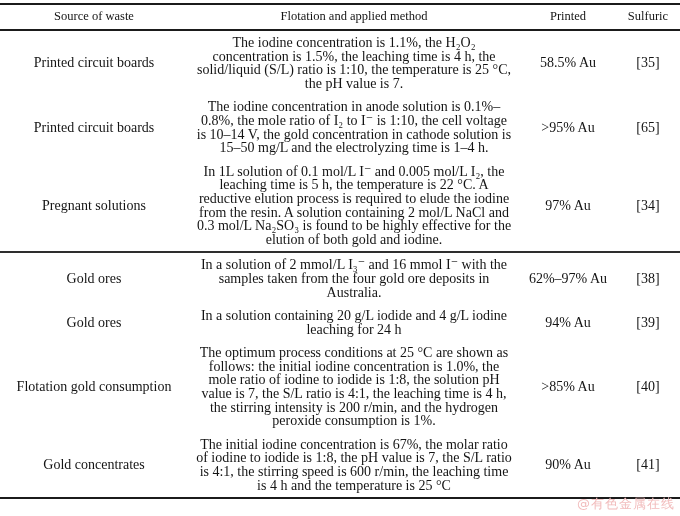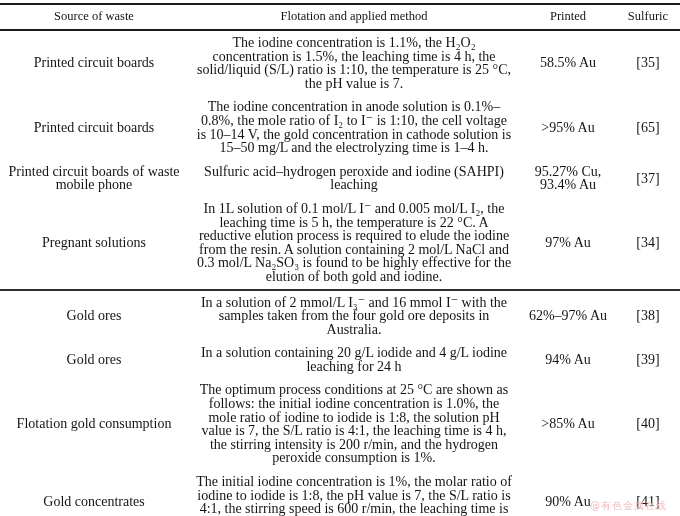--- a/index.html
+++ b/index.html
@@ -42,23 +42,23 @@
     line-height: 13.6px;
     text-align: center;
     vertical-align: middle;
     padding: 5px 4px;
   }
   tbody.section-top { border-bottom: 2px solid #2e2e2e; }
   td.cell-conditions { padding-left: 8px; padding-right: 8px; }
   td.cell-recovery, td.cell-reference { padding-left: 2px; padding-right: 2px; }
   .watermark {
     position: absolute;
-    right: 13px;
+    right: 5px;
     bottom: 3px;
-    font-size: 10px;
+    font-size: 13px;
     letter-spacing: 1px;
     font-family: "DejaVu Sans", sans-serif;
     pointer-events: none;
     white-space: nowrap;
   }
 </style>
 </head>
 <body>
 
 <div class="page">
@@ -84,26 +84,20 @@
         <td class="cell-recovery">58.5% Au</td>
         <td class="cell-reference">[35]</td>
       </tr>
       <tr>
         <td class="cell-source">Printed circuit boards</td>
         <td class="cell-conditions">The iodine concentration in anode solution is 0.1%–0.8%, the mole ratio of I₂ to I⁻ is 1:10, the cell voltage is 10–14 V, the gold concentration in cathode solution is 15–50 mg/L and the electrolyzing time is 1–4 h.</td>
         <td class="cell-recovery">&gt;95% Au</td>
         <td class="cell-reference">[65]</td>
       </tr>
       <tr>
-        <td class="cell-source">Printed circuit boards of waste mobile phone</td>
-        <td class="cell-conditions">Sulfuric acid–hydrogen peroxide and iodine (SAHPI) leaching</td>
-        <td class="cell-recovery">95.27% Cu, 93.4% Au</td>
-        <td class="cell-reference">[37]</td>
-      </tr>
-      <tr>
         <td class="cell-source">Pregnant solutions</td>
         <td class="cell-conditions">In 1L solution of 0.1 mol/L I⁻ and 0.005 mol/L I₂, the leaching time is 5 h, the temperature is 22 °C. A reductive elution process is required to elude the iodine from the resin. A solution containing 2 mol/L NaCl and 0.3 mol/L Na₂SO₃ is found to be highly effective for the elution of both gold and iodine.</td>
         <td class="cell-recovery">97% Au</td>
         <td class="cell-reference">[34]</td>
       </tr>
     </tbody>
     <tbody>
       <tr>
         <td class="cell-source">Gold ores</td>
         <td class="cell-conditions">In a solution of 2 mmol/L I₃⁻ and 16 mmol I⁻ with the samples taken from the four gold ore deposits in Australia.</td>
@@ -117,20 +111,20 @@
         <td class="cell-reference">[39]</td>
       </tr>
       <tr>
         <td class="cell-source">Flotation gold consumption</td>
         <td class="cell-conditions">The optimum process conditions at 25 °C are shown as follows: the initial iodine concentration is 1.0%, the mole ratio of iodine to iodide is 1:8, the solution pH value is 7, the S/L ratio is 4:1, the leaching time is 4 h, the stirring intensity is 200 r/min, and the hydrogen peroxide consumption is 1%.</td>
         <td class="cell-recovery">&gt;85% Au</td>
         <td class="cell-reference">[40]</td>
       </tr>
       <tr>
         <td class="cell-source">Gold concentrates</td>
-        <td class="cell-conditions">The initial iodine concentration is 1%, the molar ratio of iodine to iodide is 1:8, the pH value is 7, the S/L ratio is 4:1, the stirring speed is 600 r/min, the leaching time is 4 h and the temperature is 25 °C</td>
+        <td class="cell-conditions">The initial iodine concentration is 67%, the molar ratio of iodine to iodide is 1:8, the pH value is 7, the S/L ratio is 4:1, the stirring speed is 600 r/min, the leaching time is 4 h and the temperature is 25 °C</td>
         <td class="cell-recovery">90% Au</td>
         <td class="cell-reference">[41]</td>
       </tr>
     </tbody>
   </table>
   <div class="watermark" style="color: rgb(242, 188, 188);">@有色金属在线</div>
 </div>
 
 </body></html>

